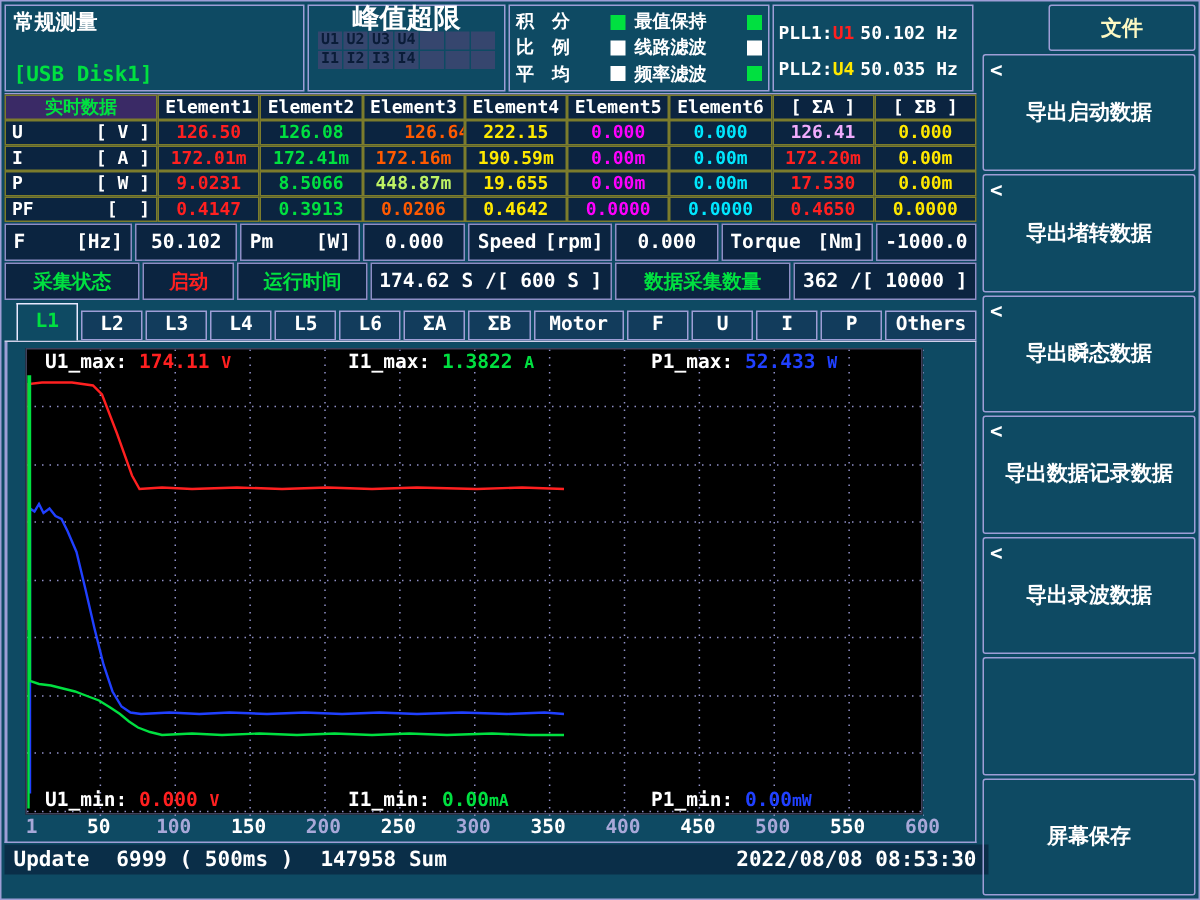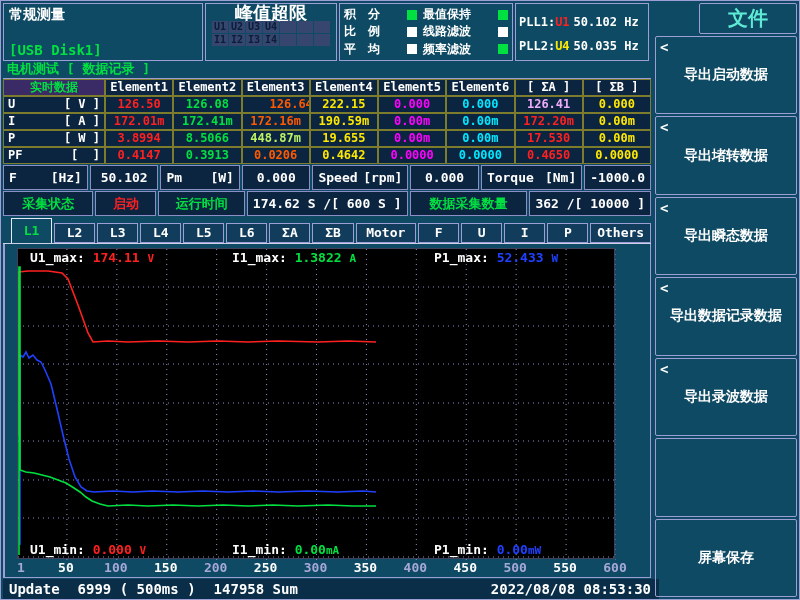--- a/index.html
+++ b/index.html
@@ -51,21 +51,21 @@
   .ov-grp { width:178px; }
   .ov-unit { font-size:11px; }
   .ticks { position:absolute; left:12px; top:316px; width:598px; height:16px; font-size:13px; }
   .ticks span { position:absolute; transform:translateX(-50%); line-height:16px; }
   
   .statusbar { margin-top:1px; height:20px; background:#0a2e48; color:#fff; font-size:14px; display:flex; align-items:center; padding:0 6px; position:relative; width:656px; }
   .statusbar .sp { margin-right:18px; white-space:nowrap; }
   .statusbar .dt { position:absolute; right:8px; }
   
   .side { flex:1; display:flex; flex-direction:column; gap:2px; padding:2px 2px 2px 4px; }
-  .side-title { height:31px; border:1px solid #9e9ed6; border-radius:2px; color:#5eead4; font-size:20px; display:flex; align-items:center; justify-content:center;margin-left:44px; }
+  .side-title { height:31px; border:1px solid #9e9ed6; border-radius:2px; color:#fef9c3; font-size:14px; display:flex; align-items:center; justify-content:center;margin-left:44px; }
   .sbtn { flex:1; border:1px solid #9e9ed6; border-radius:2px; position:relative; color:#fff; font-size:14px; display:flex; align-items:center; justify-content:center; cursor:pointer; text-align:center; }
   .sbtn .arr { position:absolute; left:4px; top:2px; font-size:14px; color:#fff; }
 </style>
 </head>
 <body>
 
 <div class="app">
   <div class="main">
 
     <div class="hdr">
@@ -123,21 +123,20 @@
       <div class="box hdr-pll">
         <div class="pll-row">
           <span>PLL1:</span><span class="pll-src" id="pll0src" style="color: rgb(255, 32, 32);">U1</span><span>50.102 Hz</span>
         </div>
         <div class="pll-row">
           <span>PLL2:</span><span class="pll-src" id="pll1src" style="color: rgb(255, 232, 0);">U4</span><span>50.035 Hz</span>
         </div>
       </div>
     </div>
 
-    <div class="mode">电机测试 [ 数据记录 ]</div>
 
     <div class="tbl" id="tbl">
         <div class="corner">实时数据</div>
         <div>Element1</div>
         <div>Element2</div>
         <div>Element3</div>
         <div>Element4</div>
         <div>Element5</div>
         <div>Element6</div>
         <div>[ ΣA ]</div>
@@ -163,21 +162,21 @@
         <div style="color: rgb(255, 90, 0);">172.16m</div>
         <div style="color: rgb(255, 232, 0);">190.59m</div>
         <div style="color: rgb(255, 0, 255);">0.00m</div>
         <div style="color: rgb(0, 232, 255);">0.00m</div>
         <div style="color: rgb(255, 32, 32);">172.20m</div>
         <div style="color: rgb(255, 232, 0);">0.00m</div>
         <div class="rowlab">
           <span>P</span>
           <span>[ W ]</span>
         </div>
-        <div style="color: rgb(255, 32, 32);">3.8994</div>
+        <div style="color: rgb(255, 32, 32);">9.0231</div>
         <div style="color: rgb(0, 224, 64);">8.5066</div>
         <div style="color: #bef264;">448.87m</div>
         <div style="color: rgb(255, 232, 0);">19.655</div>
         <div style="color: rgb(255, 0, 255);">0.00m</div>
         <div style="color: rgb(0, 232, 255);">0.00m</div>
         <div style="color: rgb(255, 32, 32);">17.530</div>
         <div style="color: rgb(255, 232, 0);">0.00m</div>
         <div class="rowlab">
           <span>PF</span>
           <span>[&nbsp;&nbsp;]</span>

